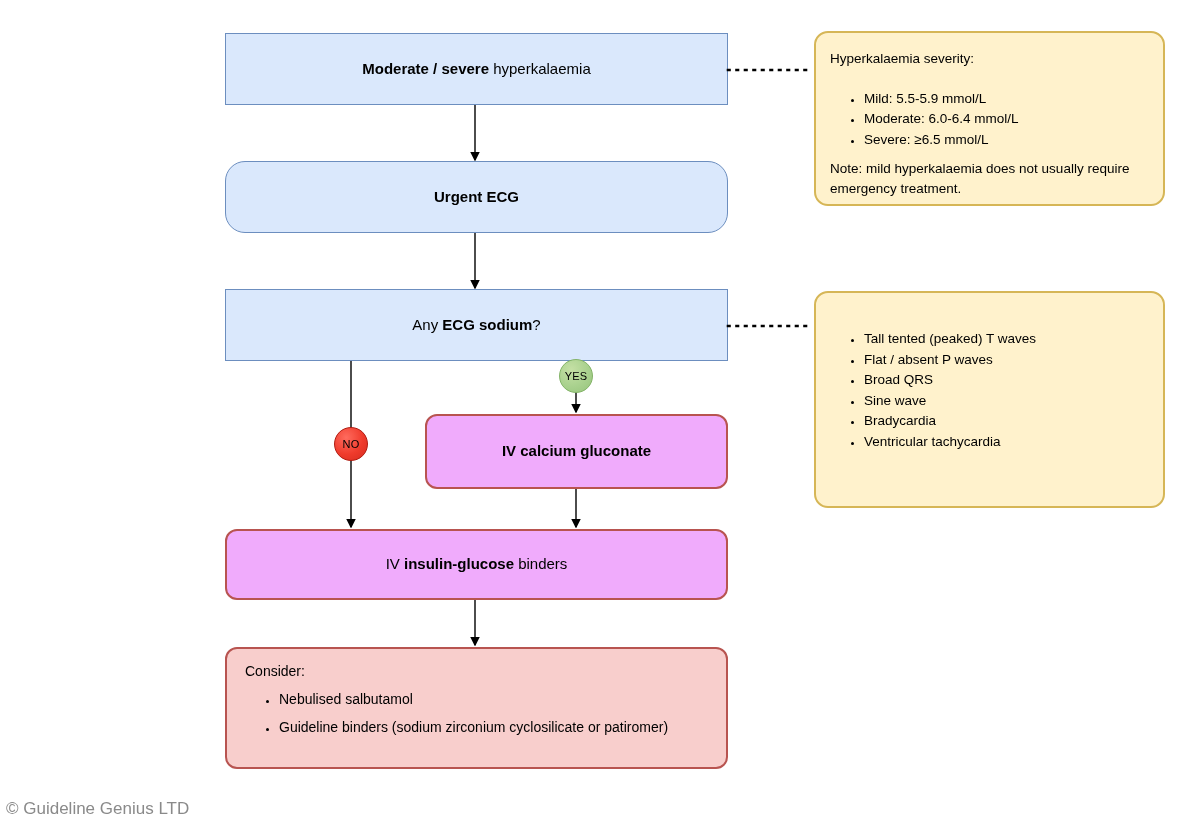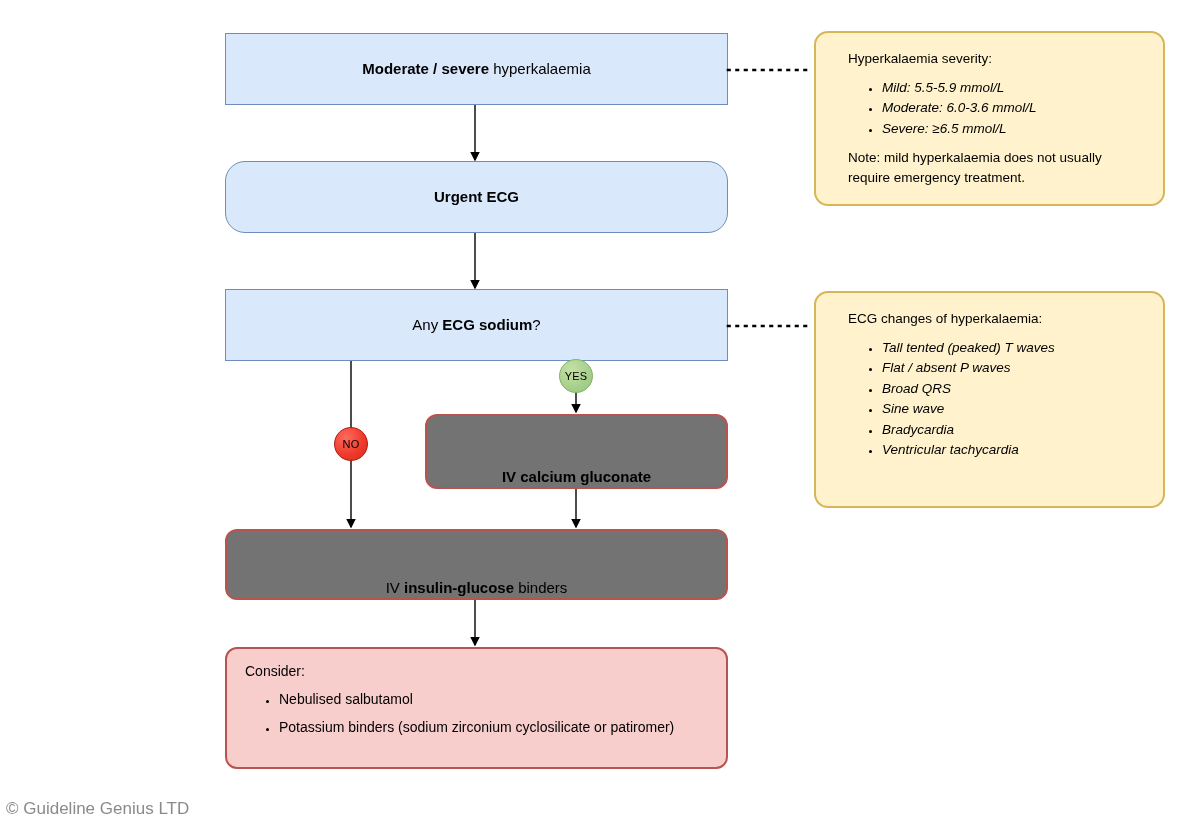--- a/index.html
+++ b/index.html
@@ -32,25 +32,24 @@
     color: #000000;
     line-height: 1.35;
   }
   .node-blue {
     background: #dae8fc;
     border: 1px solid #6c8ebf;
     border-radius: 0;
     font-weight: bold;
   }
   .node-pink {
-    background: #737373;
+    background: #f0abfc;
     border: 2px solid #b85450;
     border-radius: 12px;
     font-weight: bold;
-    align-items: flex-end;
   }
   .node-pink-list {
     background: #f8cecc;
     border: 2px solid #b85450;
     border-radius: 12px;
     display: block;
     text-align: left;
     font-weight: normal;
     padding: 14px 4px 10px 18px;
   }
@@ -60,29 +59,28 @@
   
   .callout {
     position: absolute;
     box-sizing: border-box;
     background: #fff2cc;
     border: 2px solid #d6b656;
     border-radius: 14px;
     font-size: 13.5px;
     color: #000000;
     line-height: 1.45;
-    padding: 16px 32px;
+    padding: 16px 14px;
   }
   .callout .lead { margin: 0 0 4px 0; }
   .callout .tail { margin: 10px 0 0 0; }
   .callout ul {
-    margin: 9px 0 0 0;
+    margin: 20px 0 0 0;
     padding-left: 34px;
     list-style-type: disc;
-    font-style: italic;
   }
   .callout ul li { margin: 1px 0; }
   .callout ul li::marker { font-size: 11px; }
 
   .node-pink-list .consider-lead {
     font-size: 14px;
     margin: 0 0 2px 0;
   }
   .node-pink-list ul {
     margin: 10px 0 0 0;
@@ -188,44 +186,43 @@
   <div class="node node-pink" style="left:225px; top:529px; width:503px; height:71px; font-weight:normal;">
     <span>
       <span class="reg">IV </span><span class="bold">insulin-glucose</span><span class="reg"> binders</span>
     </span>
   </div>
 
   <div class="node-pink-list" style="position:absolute; left:225px; top:647px; width:503px; height:122px; box-sizing:border-box;">
     <p class="consider-lead">Consider:</p>
     <ul>
       <li><span class="bold">Nebulised salbutamol</span><span class="reg"></span></li>
-      <li><span class="bold">Potassium binders</span><span class="reg"> (sodium zirconium cyclosilicate or patiromer)</span></li>
+      <li><span class="bold">Guideline binders</span><span class="reg"> (sodium zirconium cyclosilicate or patiromer)</span></li>
     </ul>
   </div>
 
   <div class="badge badge-yes" style="left:559px; top:359px;">
     <span>YES</span>
   </div>
 
   <div class="badge badge-no" style="left:334px; top:427px;">
     <span>NO</span>
   </div>
 
   <div class="callout" style="left:814px; top:31px; width:351px; height:175px;">
     <p class="lead">Hyperkalaemia severity:</p>
     <ul>
       <li><span class="bold">Mild</span><span>: 5.5-5.9 mmol/L</span></li>
-      <li><span class="bold">Moderate</span><span>: 6.0-3.6 mmol/L</span></li>
+      <li><span class="bold">Moderate</span><span>: 6.0-6.4 mmol/L</span></li>
       <li><span class="bold">Severe</span><span>: ≥6.5 mmol/L</span></li>
     </ul>
     <p class="tail">Note: mild hyperkalaemia does not usually require emergency treatment.</p>
   </div>
 
   <div class="callout" style="left:814px; top:291px; width:351px; height:217px;">
-    <p class="lead">ECG changes of hyperkalaemia:</p>
     <ul>
       <li>Tall tented (peaked) T waves</li>
       <li>Flat / absent P waves</li>
       <li>Broad QRS</li>
       <li>Sine wave</li>
       <li>Bradycardia</li>
       <li>Ventricular tachycardia</li>
     </ul>
   </div>
 

